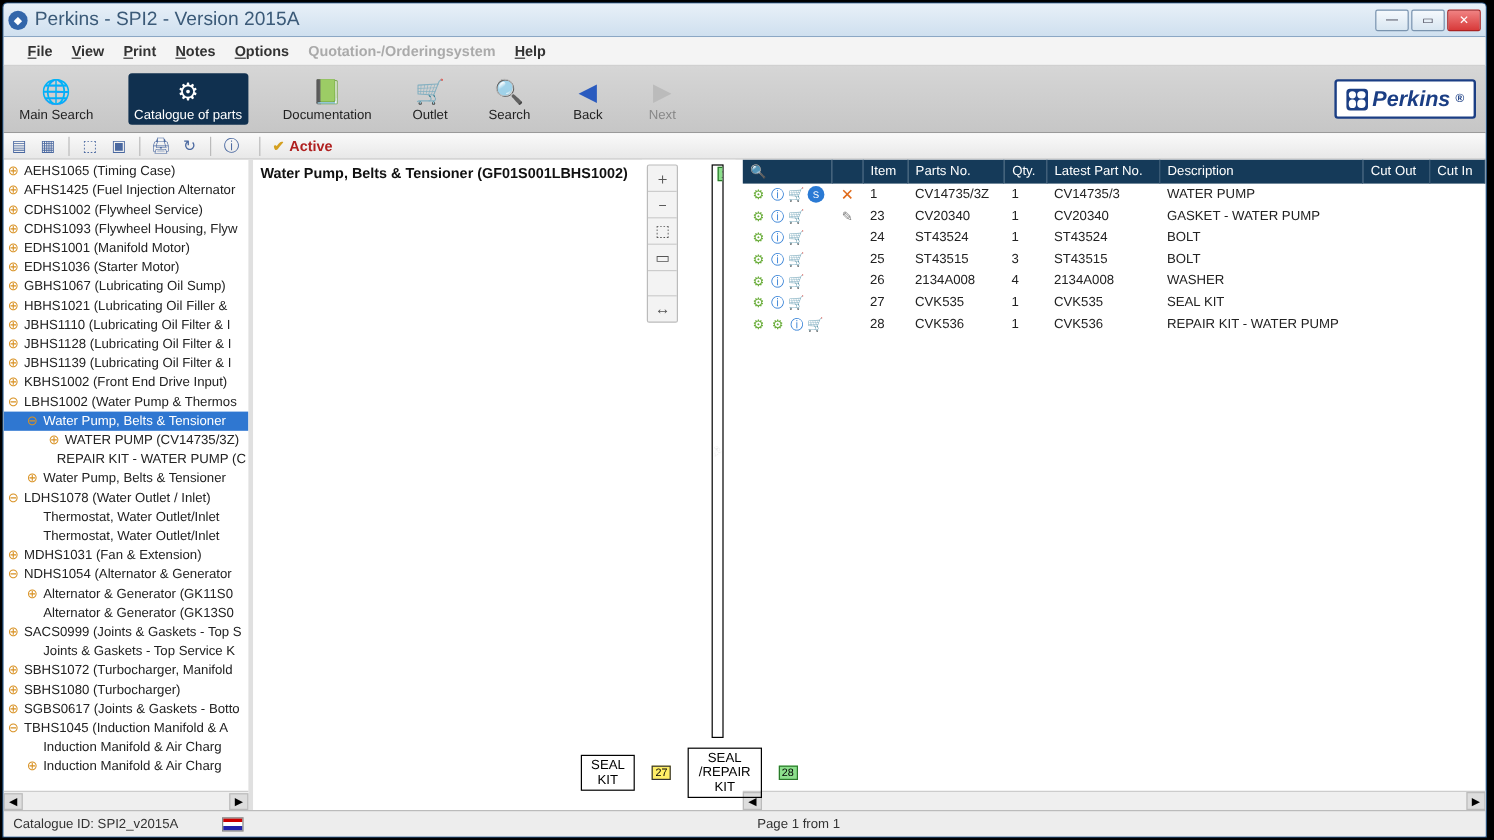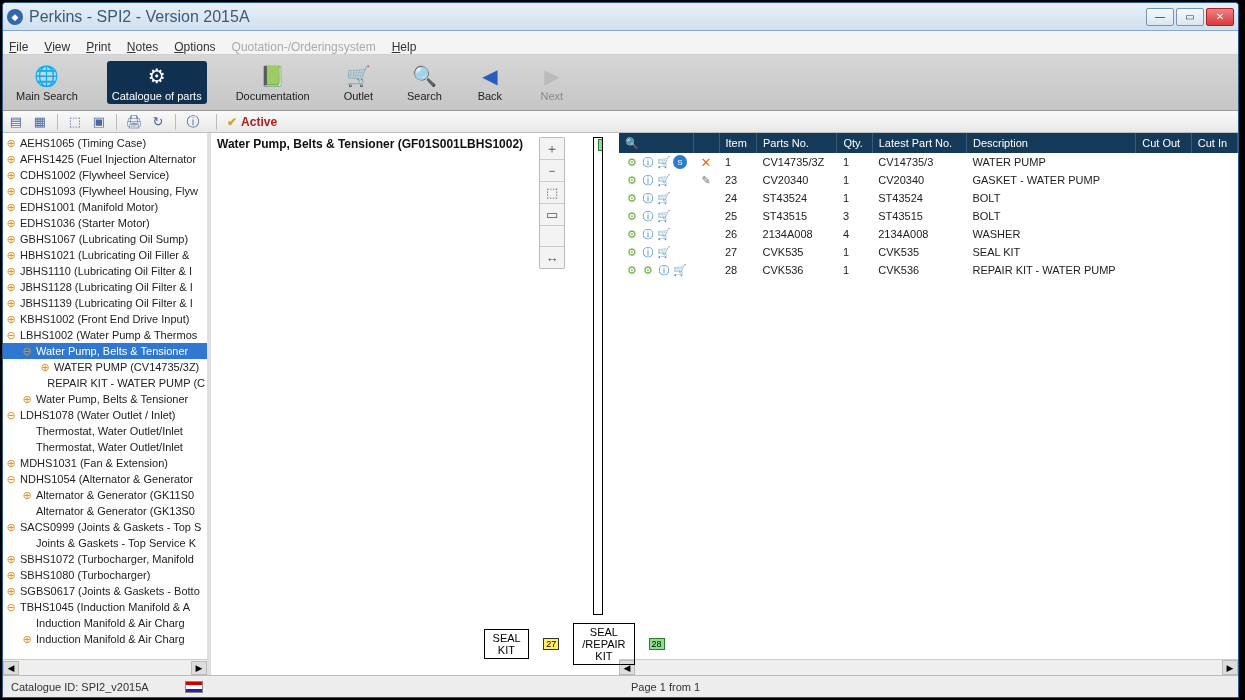--- a/index.html
+++ b/index.html
@@ -4,21 +4,21 @@
 <style>
 * { box-sizing: border-box; margin: 0; padding: 0; }
 body { font-family: "Segoe UI", Tahoma, Arial, sans-serif; font-size: 11px; overflow: hidden; width: 1245px; height: 700px; background: #000; }
 .window { width: 1237px; height: 696px; margin: 2px; background: #fff; border: 1px solid #2a5b8d; border-radius: 4px 4px 0 0; overflow: hidden; display: flex; flex-direction: column; }
 .titlebar { height: 28px; background: linear-gradient(#e8f0f8, #cfe0ef); display: flex; align-items: center; padding: 0 4px; border-bottom: 1px solid #8ba7c4; }
 .titlebar-icon { width: 16px; height: 16px; background: #36a; border-radius: 50%; margin-right: 6px; display:flex; align-items:center; justify-content:center; color:#fff; font-size:9px;}
 .titlebar-text { color: #3b5a78; font-size: 16px; flex: 1; }
 .win-btns { display: flex; gap: 2px; }
 .win-btn { width: 28px; height: 18px; border: 1px solid #7a94af; border-radius: 2px; display: flex; align-items: center; justify-content: center; background: linear-gradient(#f5f9fd,#d8e6f1); font-size: 10px; color: #334; }
 .win-btn.close { background: linear-gradient(#f08282,#d83a3a); color: #fff; border-color:#a22; }
-.menubar { height: 24px; background: #f4f4f4; display: flex; align-items: flex-end; padding: 0 6px; gap: 16px; border-bottom: 1px solid #d0d0d0; font-size: 12px; color: #333; }
+.menubar { height: 24px; background: #f4f4f4; display: flex; align-items: center; padding: 0 20px; gap: 16px; border-bottom: 1px solid #d0d0d0; font-size: 12px; color: #333; font-weight: bold; }
 .menubar .menu-item { position: relative; cursor: default; }
 .menubar .menu-item u { text-decoration: underline; }
 .menubar .disabled { color: #aaa; }
 .toolbar { height: 56px; background: linear-gradient(#d6d6d6,#c6c6c6); display: flex; align-items: center; padding: 0 8px; gap: 24px; border-bottom: 1px solid #9a9a9a; }
 .tool-btn { display: flex; flex-direction: column; align-items: center; gap: 1px; font-size: 11px; color: #222; padding: 2px 5px; border-radius: 3px; }
 .tool-btn.selected { background: #10304f; color: #fff; }
 .tool-btn .ticon { width: 28px; height: 26px; display: flex; align-items: center; justify-content: center; font-size: 20px; }
 .tool-btn.disabled { color: #888; }
 .brand { margin-left: auto; padding: 4px 8px; background: #fff; border: 2px solid #1b3e84; border-radius: 3px; display: flex; align-items: center; gap: 4px; font-weight: bold; color: #1b3e84; font-size: 18px; font-style: italic;}
 .brand .logo-sq { width: 18px; height: 18px; background: #1b3e84; border-radius: 3px; display:grid; grid-template-columns:1fr 1fr; grid-template-rows:1fr 1fr; gap:1px; padding:2px;}
@@ -119,20 +119,30 @@
       <div class="ticon">🔍</div>
       <span>Search</span>
     </div>
     <div class="tool-btn">
       <div class="ticon" style="color:#2a5bbf">◀</div>
       <span>Back</span>
     </div>
     <div class="tool-btn disabled">
       <div class="ticon" style="color:#bbb">▶</div>
       <span>Next</span>
+    </div>
+    <div class="brand">
+      <div class="logo-sq">
+          <span></span>
+          <span></span>
+          <span></span>
+          <span></span>
+        </div>
+      <span>Perkins</span>
+        <span style="font-size:10px">®</span>
     </div>
   </div>
 
   <div class="subtoolbar">
     <div class="sub-icon">▤</div>
     <div class="sub-icon">▦</div>
     <div class="sub-sep"></div>
     <div class="sub-icon">⬚</div>
     <div class="sub-icon">▣</div>
     <div class="sub-sep"></div>

